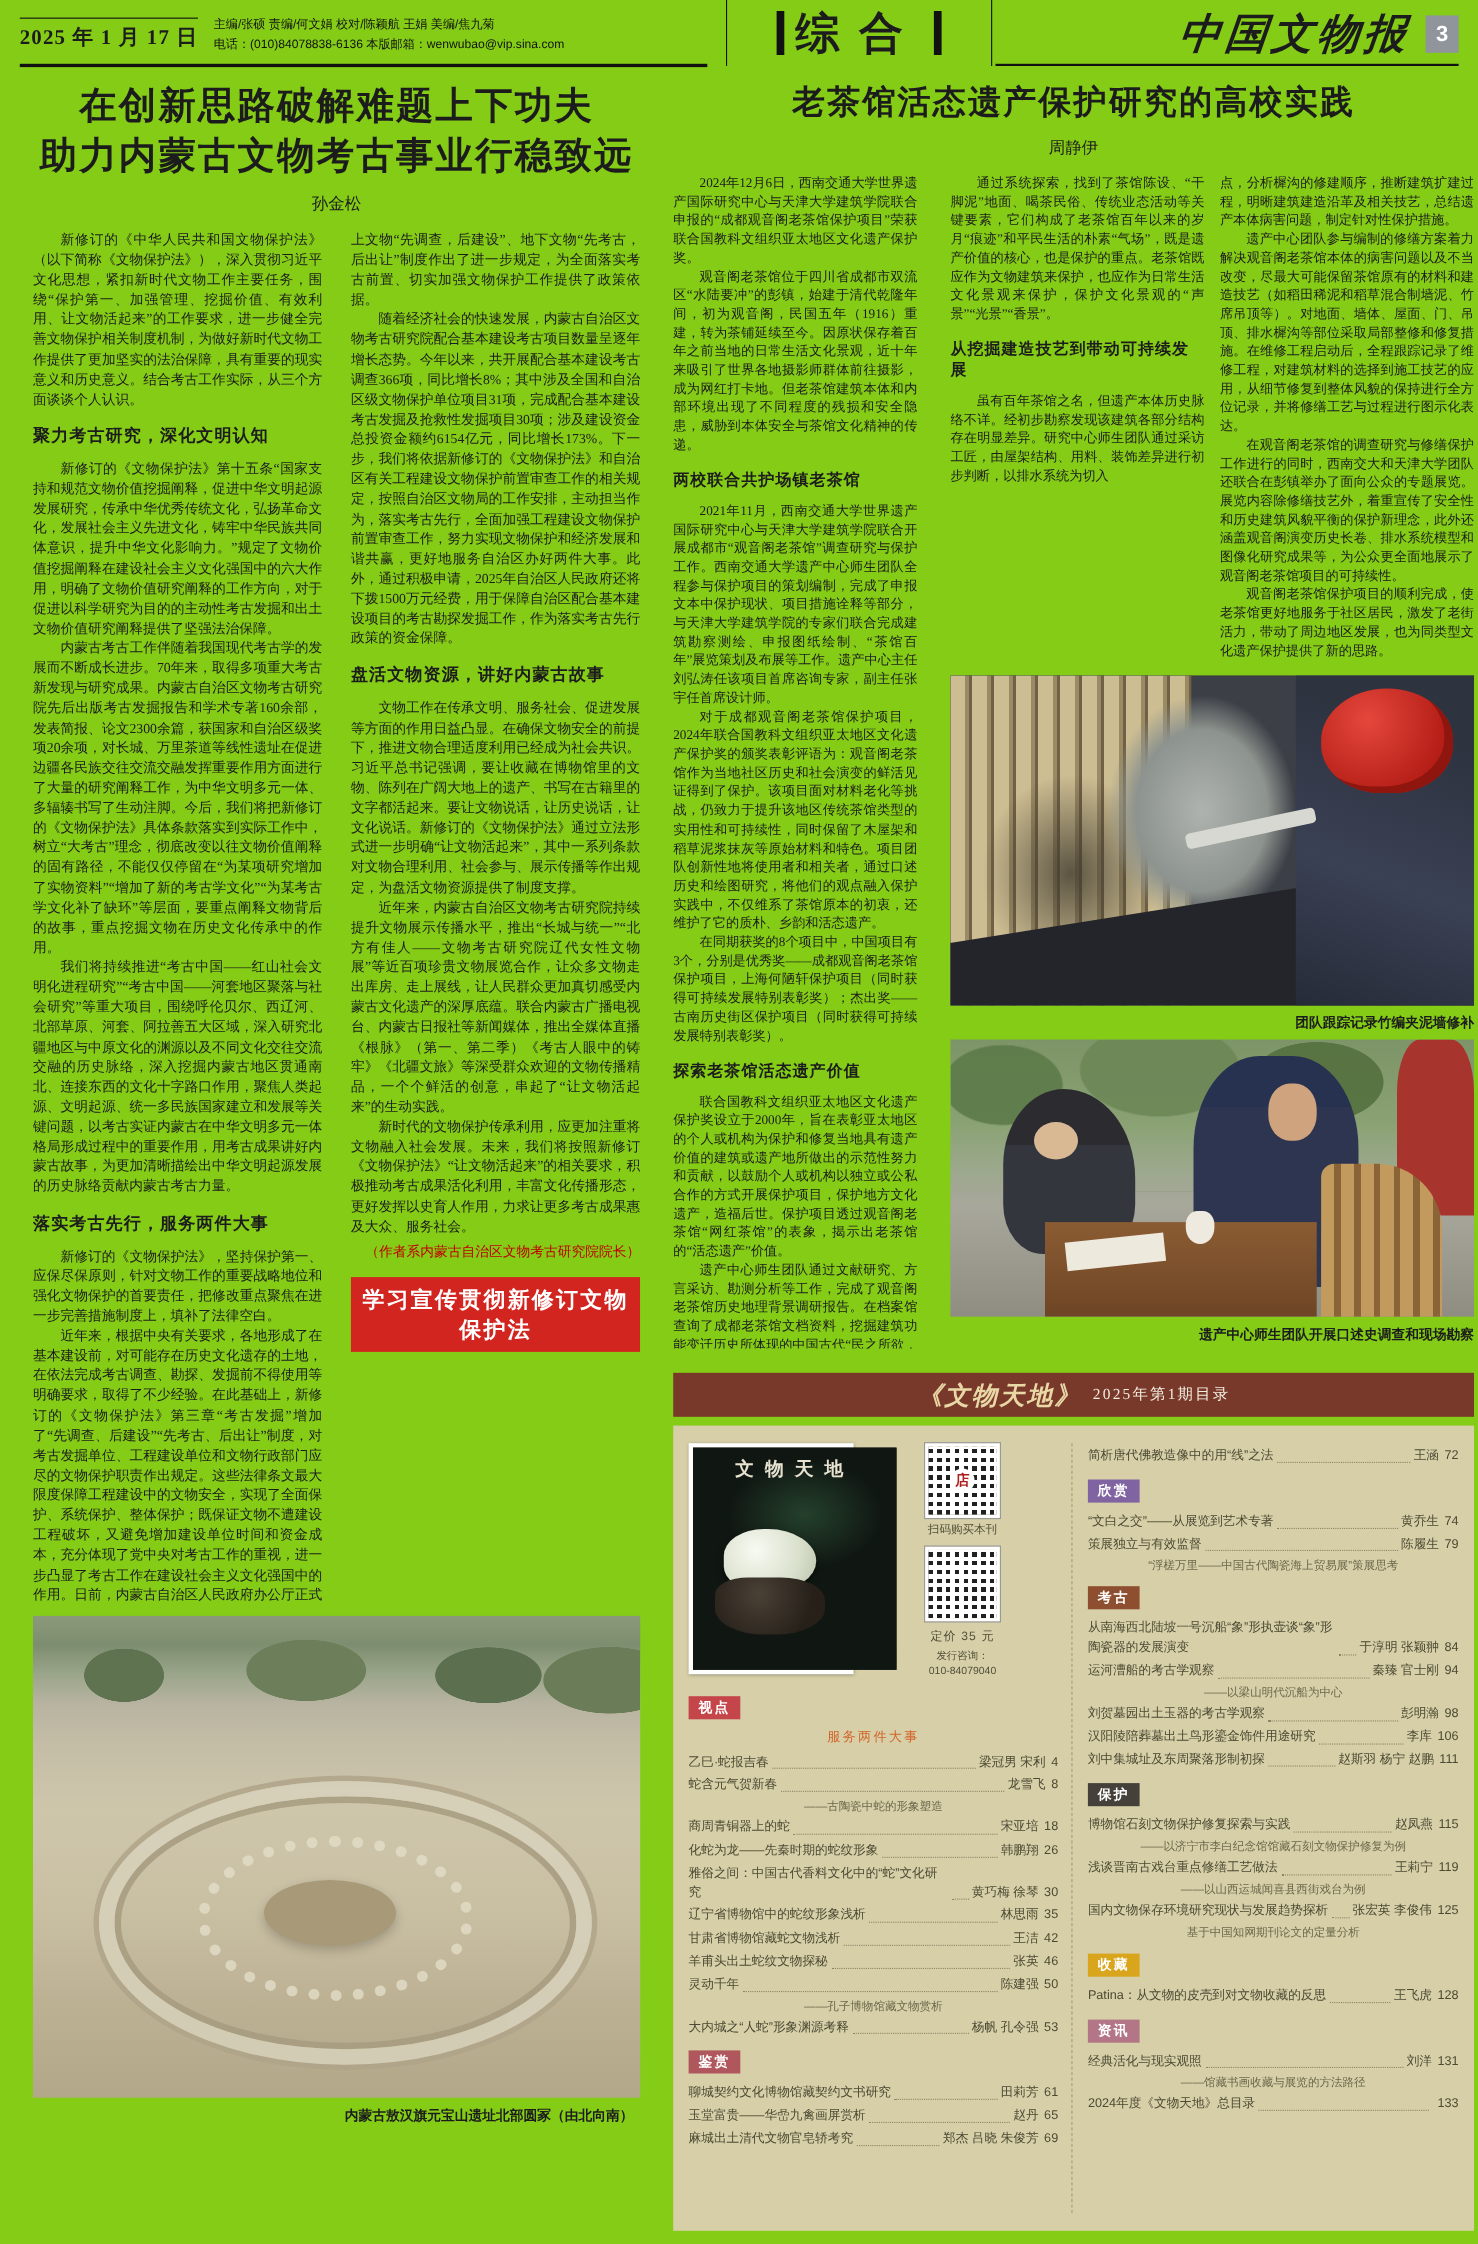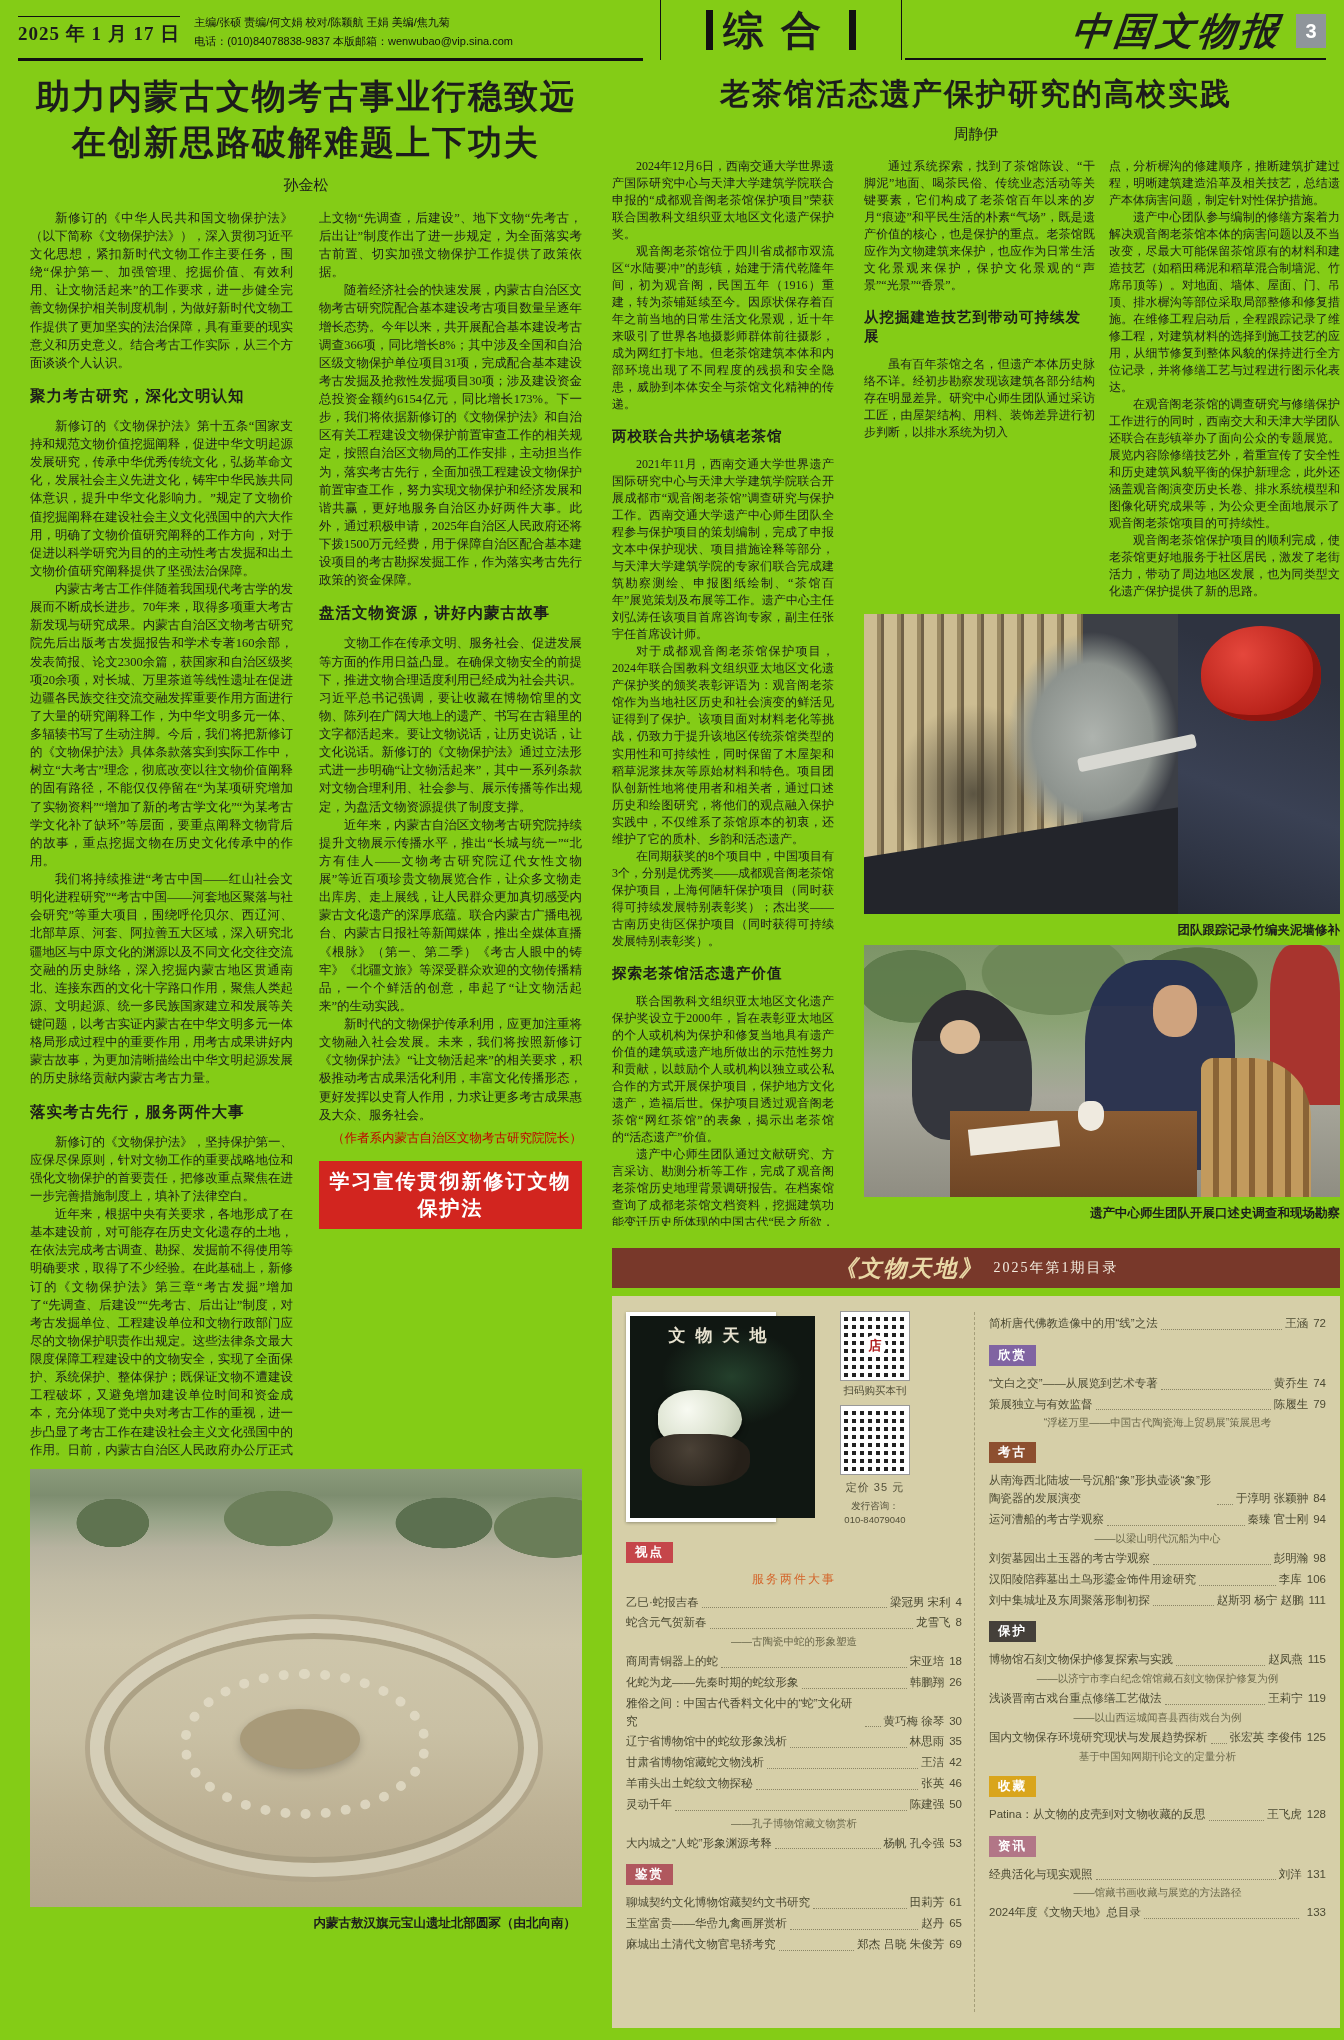--- a/index.html
+++ b/index.html
@@ -134,38 +134,38 @@
 </head>
 <body>
 
 <div class="page">
 
   <div class="hdr">
     <div class="hdr-left">
       <div class="hdr-date">2025 年 1 月 17 日</div>
       <div class="hdr-eds">
         <div>主编/张硕  责编/何文娟  校对/陈颖航 王娟  美编/焦九菊</div>
-        <div>电话：(010)84078838-9837  本版邮箱：wenwubao@vip.sina.com</div>
+        <div>电话：(010)84078838-6136  本版邮箱：wenwubao@vip.sina.com</div>
       </div>
     </div>
     <div class="hdr-center">
       <div class="hdr-bar"></div>
       <div class="hdr-section">综合</div>
       <div class="hdr-bar"></div>
     </div>
     <div class="hdr-right">
       <div class="masthead">中国文物报</div>
       <div class="pageno">3</div>
     </div>
   </div>
 
   <div class="art1">
     <div class="art-title1">
+      <div>在创新思路破解难题上下功夫</div>
       <div>助力内蒙古文物考古事业行稳致远</div>
-      <div>在创新思路破解难题上下功夫</div>
     </div>
     <div class="byline">孙金松</div>
     <div class="cols">
       <div class="col">
         <p>新修订的《中华人民共和国文物保护法》（以下简称《文物保护法》），深入贯彻习近平文化思想，紧扣新时代文物工作主要任务，围绕“保护第一、加强管理、挖掘价值、有效利用、让文物活起来”的工作要求，进一步健全完善文物保护相关制度机制，为做好新时代文物工作提供了更加坚实的法治保障，具有重要的现实意义和历史意义。结合考古工作实际，从三个方面谈谈个人认识。</p>
         <h4>聚力考古研究，深化文明认知</h4>
         <p>新修订的《文物保护法》第十五条“国家支持和规范文物价值挖掘阐释，促进中华文明起源发展研究，传承中华优秀传统文化，弘扬革命文化，发展社会主义先进文化，铸牢中华民族共同体意识，提升中华文化影响力。”规定了文物价值挖掘阐释在建设社会主义文化强国中的六大作用，明确了文物价值研究阐释的工作方向，对于促进以科学研究为目的的主动性考古发掘和出土文物价值研究阐释提供了坚强法治保障。</p>
         <p>内蒙古考古工作伴随着我国现代考古学的发展而不断成长进步。70年来，取得多项重大考古新发现与研究成果。内蒙古自治区文物考古研究院先后出版考古发掘报告和学术专著160余部，发表简报、论文2300余篇，获国家和自治区级奖项20余项，对长城、万里茶道等线性遗址在促进边疆各民族交往交流交融发挥重要作用方面进行了大量的研究阐释工作，为中华文明多元一体、多辐辏书写了生动注脚。今后，我们将把新修订的《文物保护法》具体条款落实到实际工作中，树立“大考古”理念，彻底改变以往文物价值阐释的固有路径，不能仅仅停留在“为某项研究增加了实物资料”“增加了新的考古学文化”“为某考古学文化补了缺环”等层面，要重点阐释文物背后的故事，重点挖掘文物在历史文化传承中的作用。</p>
         <p>我们将持续推进“考古中国——红山社会文明化进程研究”“考古中国——河套地区聚落与社会研究”等重大项目，围绕呼伦贝尔、西辽河、北部草原、河套、阿拉善五大区域，深入研究北疆地区与中原文化的渊源以及不同文化交往交流交融的历史脉络，深入挖掘内蒙古地区贯通南北、连接东西的文化十字路口作用，聚焦人类起源、文明起源、统一多民族国家建立和发展等关键问题，以考古实证内蒙古在中华文明多元一体格局形成过程中的重要作用，用考古成果讲好内蒙古故事，为更加清晰描绘出中华文明起源发展的历史脉络贡献内蒙古考古力量。</p>
         <h4>落实考古先行，服务两件大事</h4>

